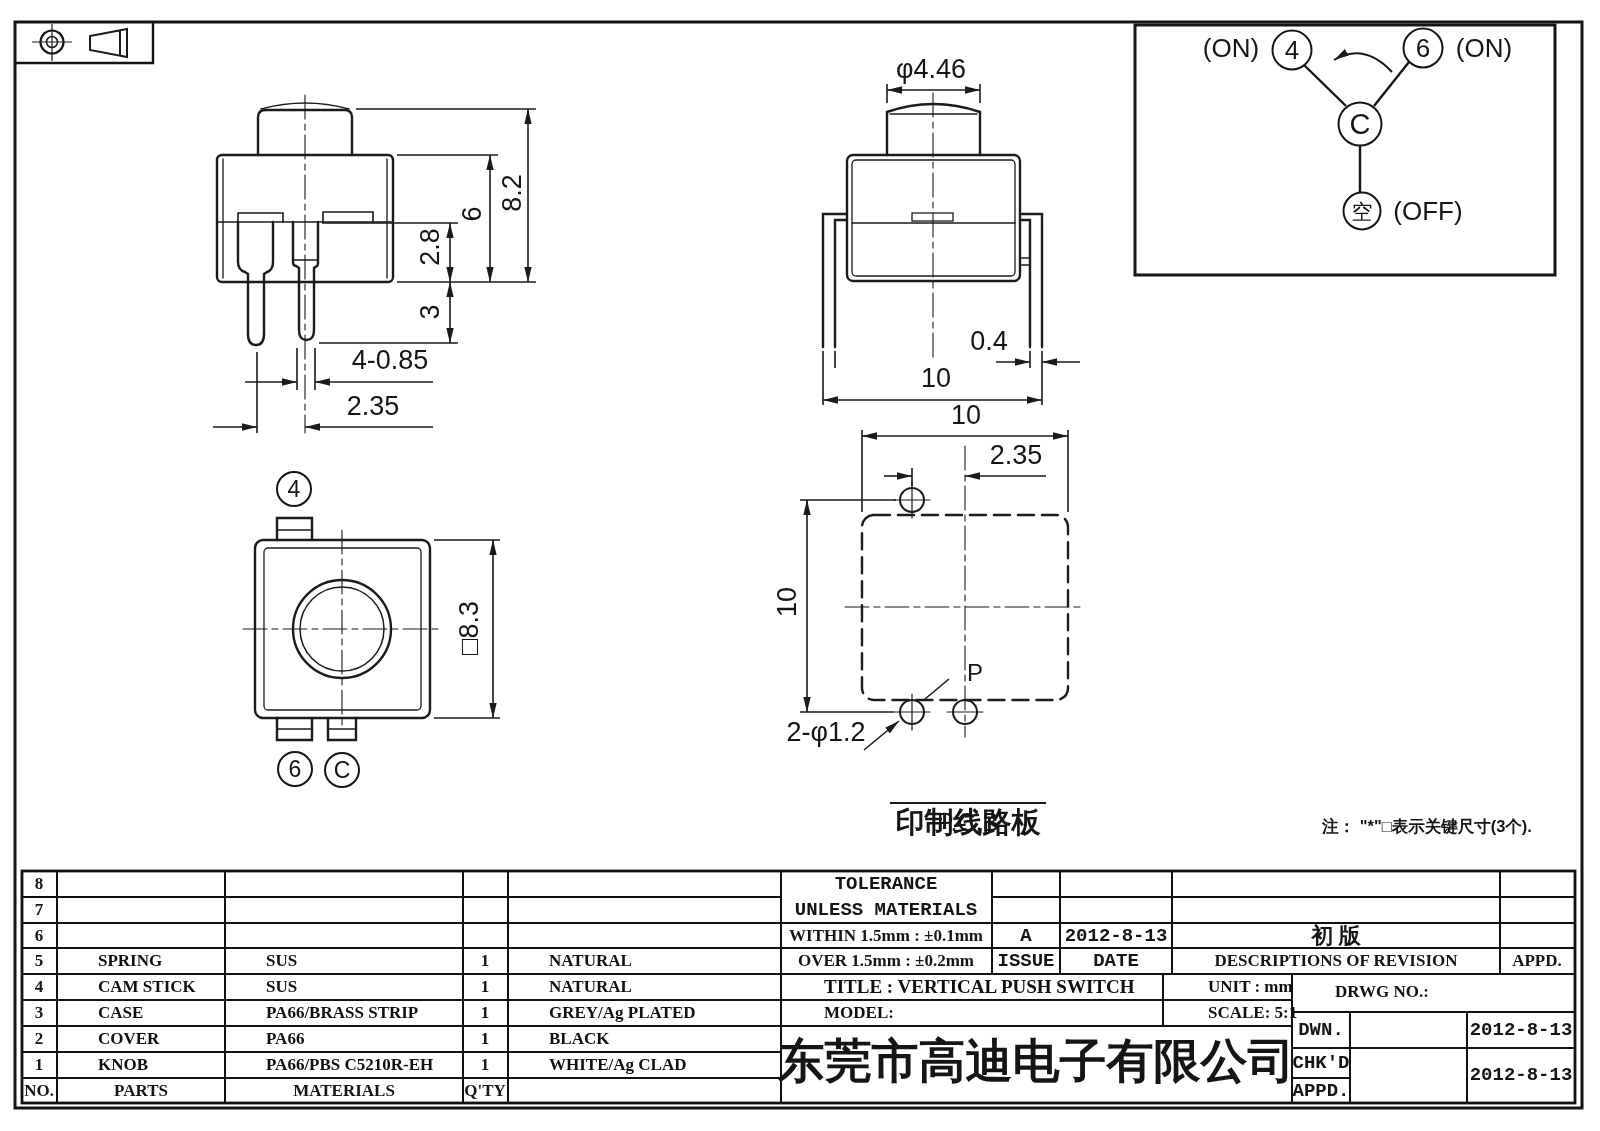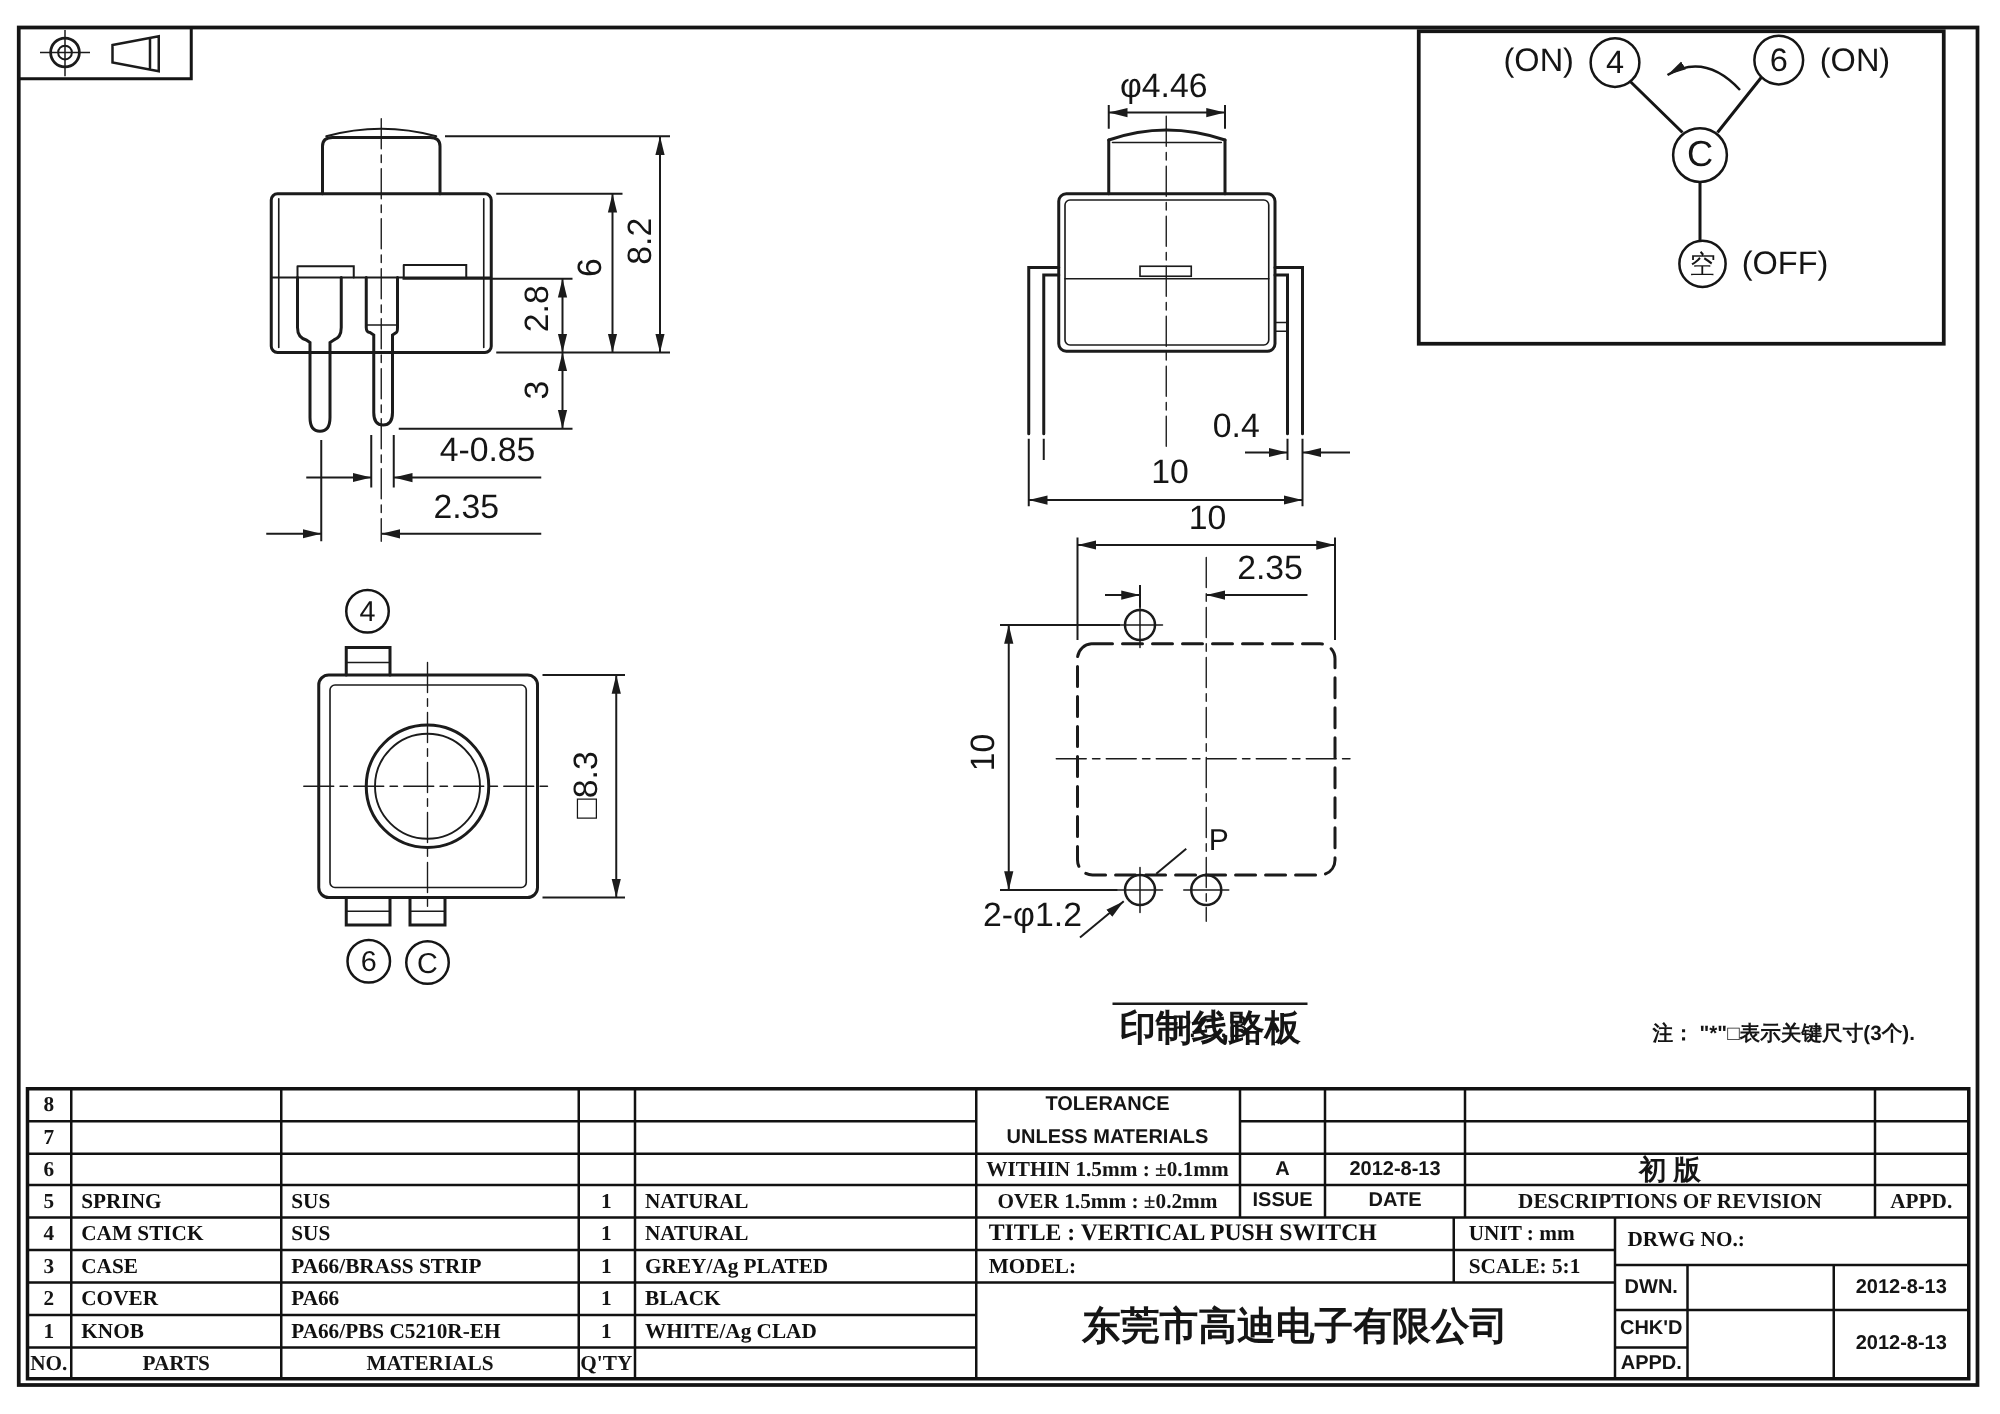--- a/index.html
+++ b/index.html
@@ -3,23 +3,23 @@
 <meta charset="utf-8">
 <style>
   html,body{margin:0;padding:0;background:#fff;}
   .sheet{position:relative;width:1600px;height:1131px;background:#fff;overflow:hidden;
          font-family:"Liberation Sans",sans-serif;color:#151515;}
   svg.linework{position:absolute;left:0;top:0;}
   .lbl{position:absolute;transform:translate(-50%,-50%);white-space:nowrap;color:#151515;
        font-family:"Liberation Sans",sans-serif;}
   .rot{transform:translate(-50%,-50%) rotate(-90deg);}
   .dim{font-size:27px;}
-  .cellL{position:absolute;transform:translate(0,-50%);white-space:nowrap;color:#101010;}
+  .cellL{position:absolute;transform:translate(0,-50%);white-space:nowrap;color:#101010;margin-left:33px;}
   .tb{font-family:"Liberation Serif",serif;font-weight:bold;font-size:17px;}
-  .tb2{font-family:Liberation Sans, sans-serif;font-weight:bold;font-size:16px;}
+  .tb2{font-family:Liberation Mono, monospace;font-weight:bold;font-size:19px;}
   .circ{position:absolute;transform:translate(-50%,-50%);border:2.6px solid #151515;border-radius:50%;
         display:flex;align-items:center;justify-content:center;background:#fff;box-sizing:border-box;
         font-family:"Liberation Sans",sans-serif;}
   .big{font-weight:bold;letter-spacing:1px;}
   .cn{font-weight:bold;}
 </style>
 </head>
 <body>
 
 <div class="sheet">
@@ -229,21 +229,21 @@
 <span class="lbl tb" style="left:1336px;top:936px;font-size:22px">初  版</span>
 <span class="lbl tb" style="left:1336px;top:961px">DESCRIPTIONS OF REVISION</span>
 <span class="lbl tb" style="left:1537px;top:961px">APPD.</span>
 
 <span class="cellL tb" style="left:791px;top:987px;font-size:19px">TITLE :   VERTICAL PUSH SWITCH</span>
 <span class="cellL tb" style="left:1175px;top:987px">UNIT :   mm</span>
 <span class="cellL tb" style="left:1302px;top:992px">DRWG NO.:</span>
 <span class="cellL tb" style="left:791px;top:1013px">MODEL:</span>
 <span class="cellL tb" style="left:1175px;top:1013px">SCALE:   5:1</span>
 
-<span class="lbl cn" style="left:1036px;top:1061px;font-size:31px">东莞市高迪电子有限公司</span>
+<span class="lbl cn" style="left:1036px;top:1061px;font-size:47px">东莞市高迪电子有限公司</span>
 
 <span class="lbl tb2" style="left:1321px;top:1030px">DWN.</span>
 <span class="lbl tb2" style="left:1521px;top:1030px">2012-8-13</span>
 <span class="lbl tb2" style="left:1321px;top:1063px">CHK'D</span>
 <span class="lbl tb2" style="left:1521px;top:1075px">2012-8-13</span>
 <span class="lbl tb2" style="left:1321px;top:1091px">APPD.</span>
 
 </div>
 
 </body></html>

